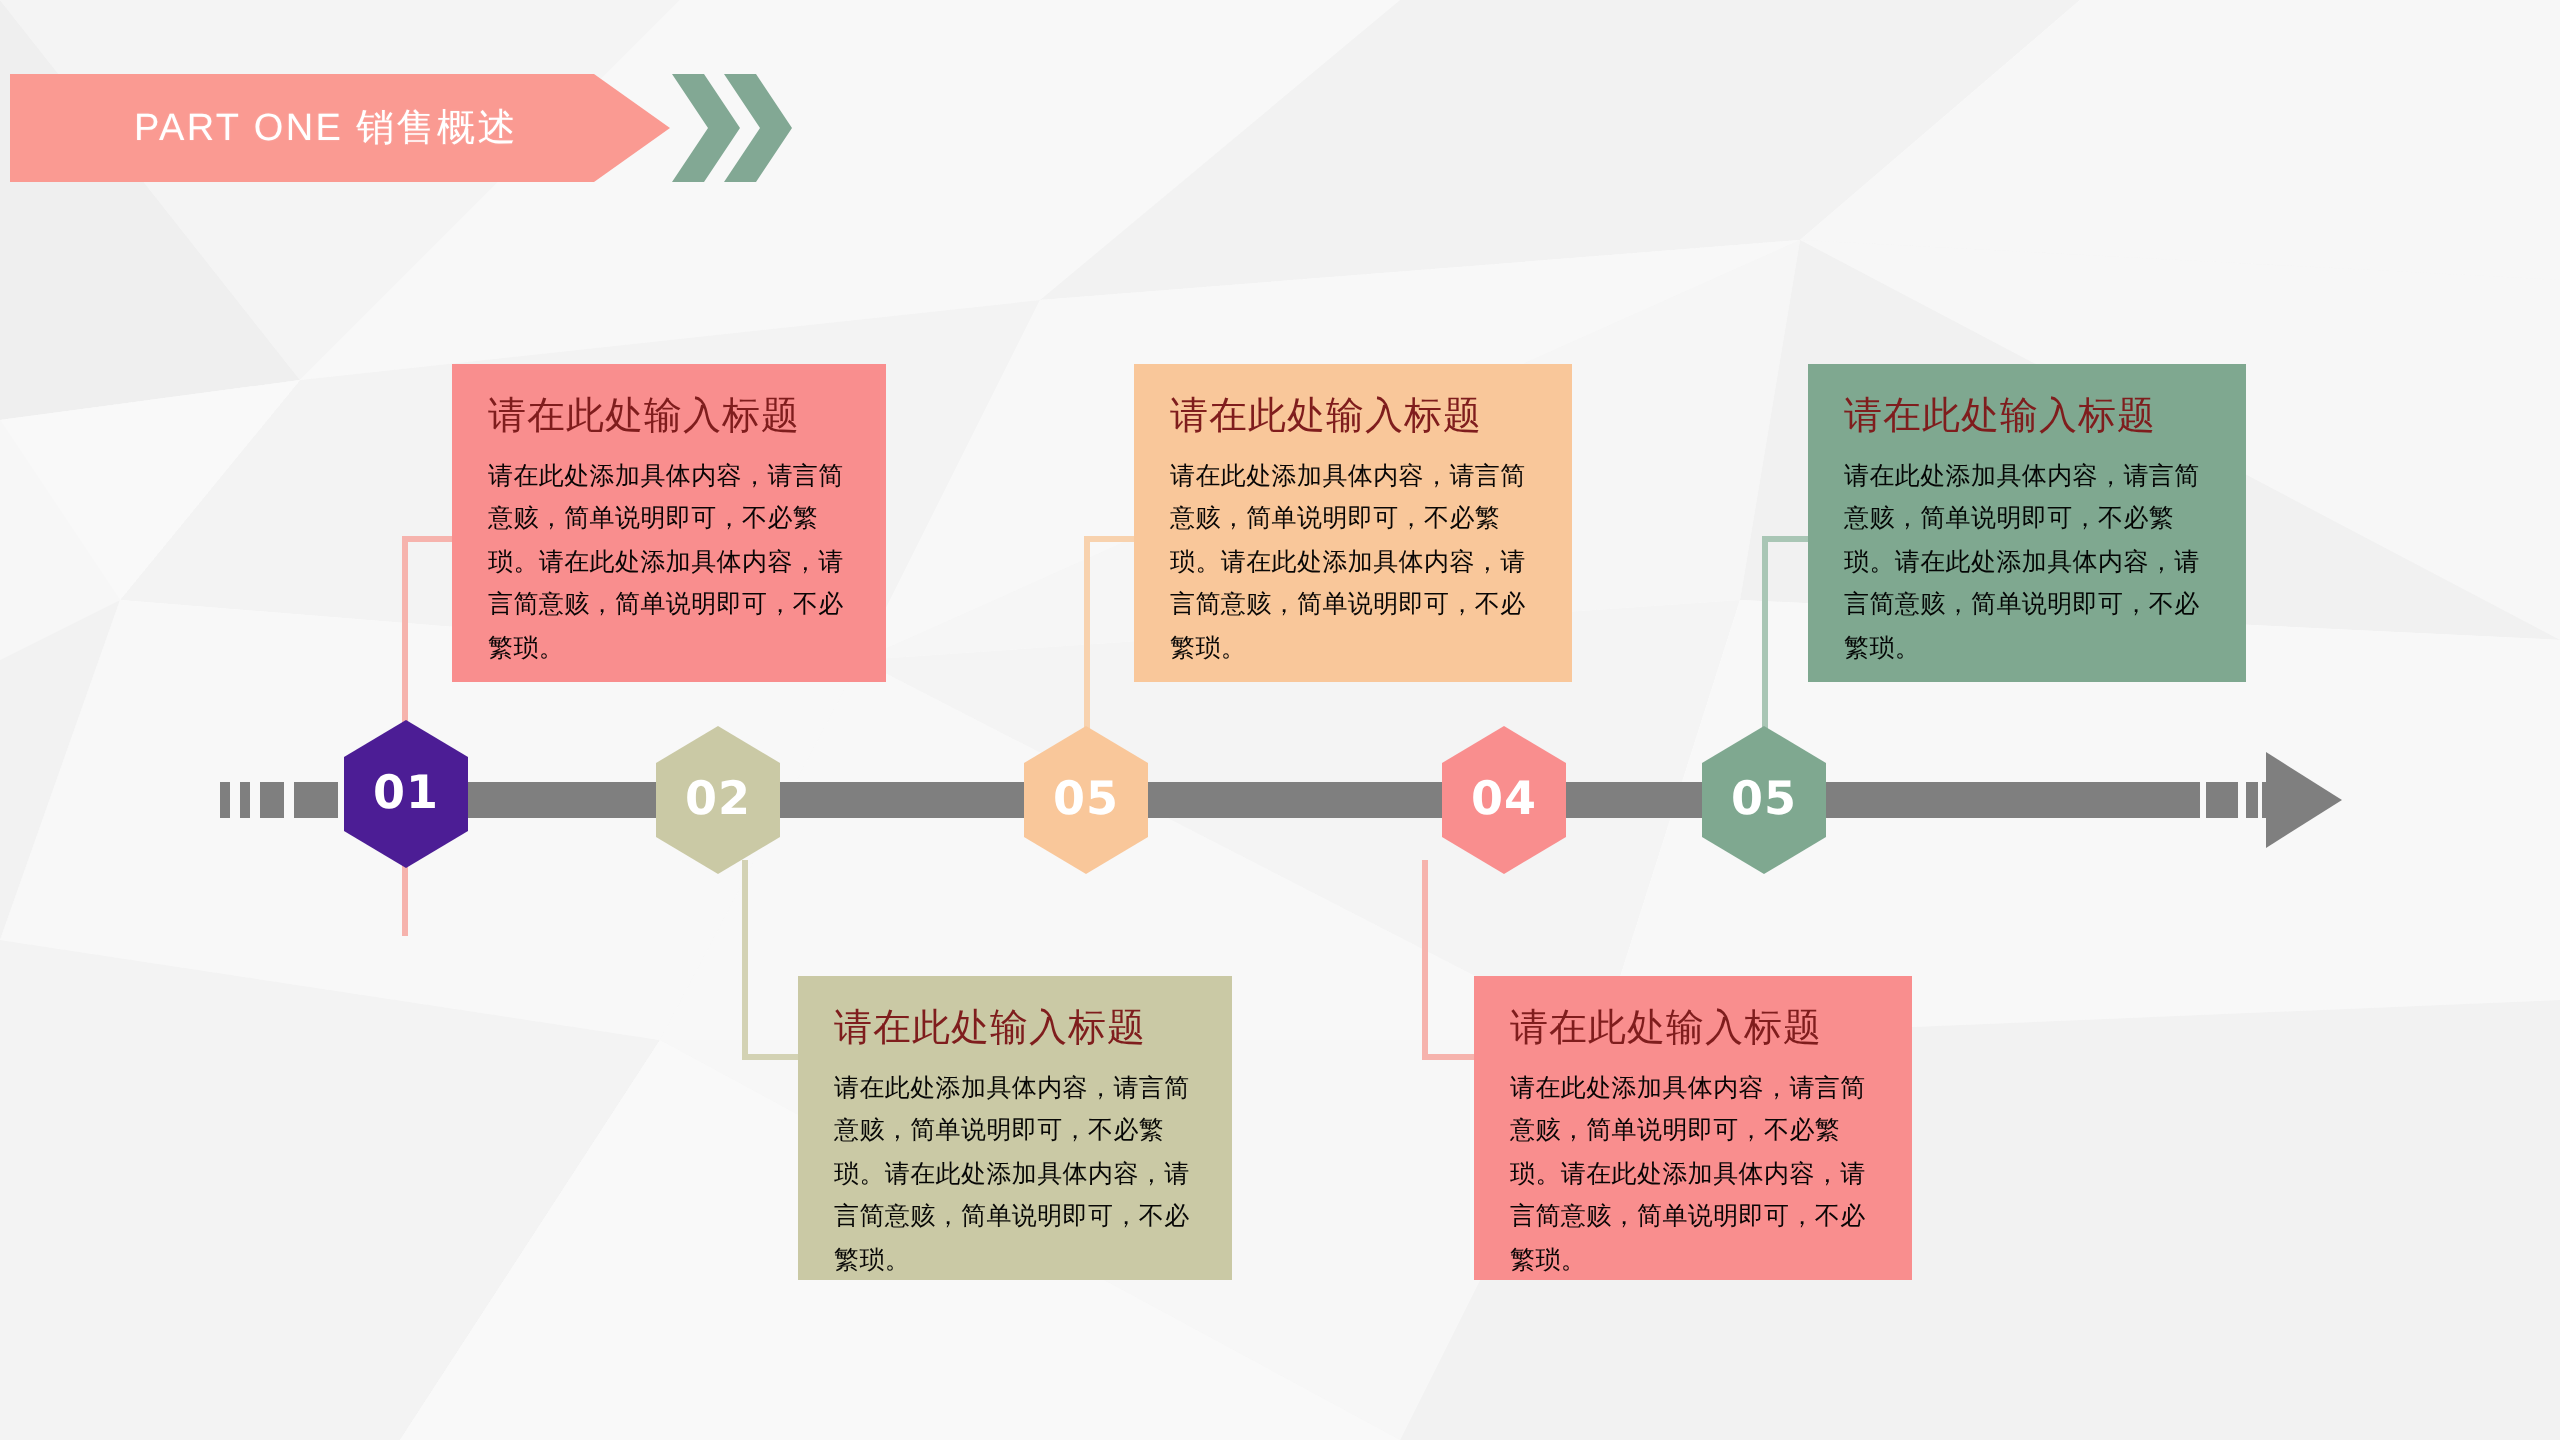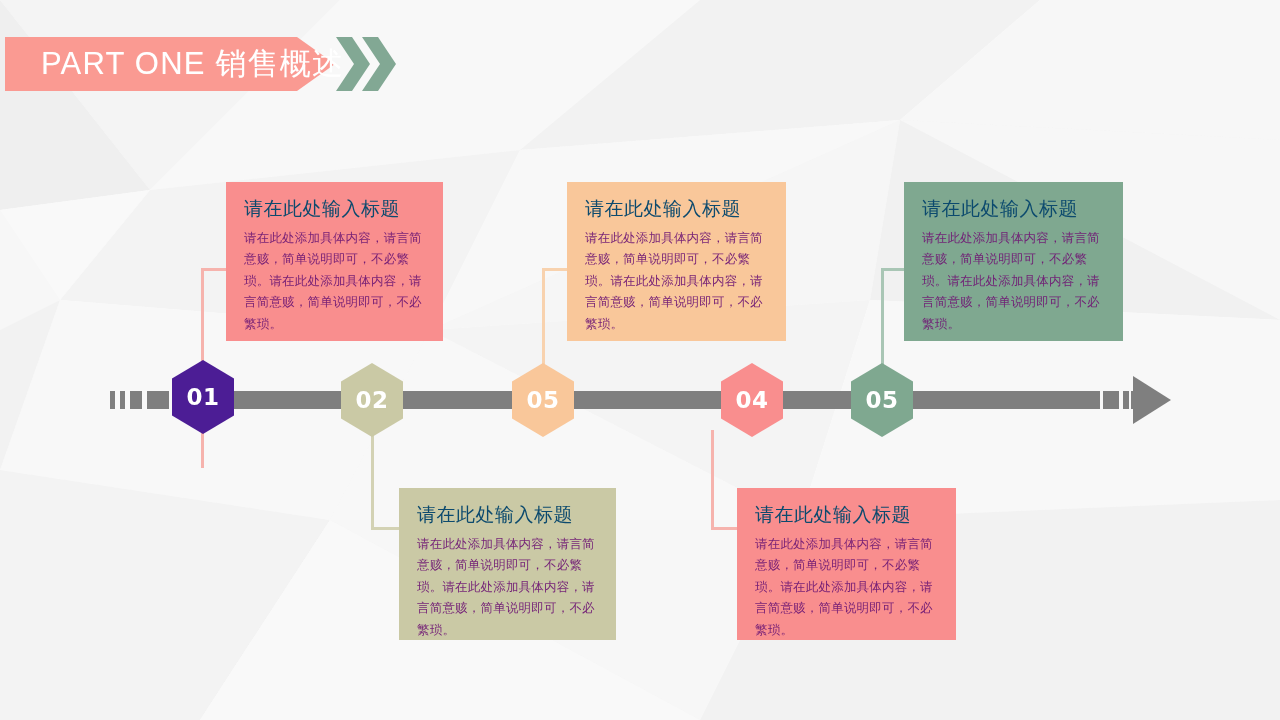--- a/index.html
+++ b/index.html
@@ -19,22 +19,22 @@
     display:flex;align-items:center;
   }
   .banner-shape{
     position:absolute;inset:0;
     background:#fa9a92;
     -webkit-clip-path:polygon(0 0, 292px 0, 330px 50%, 292px 100%, 0 100%);
     clip-path:polygon(0 0, 292px 0, 330px 50%, 292px 100%, 0 100%);
   }
   .banner-text{
     position:relative;z-index:2;
-    color:#ffffff;font-size:31px;letter-spacing:1.2px;
-    padding-left:36px;font-weight:300;
+    color:#ffffff;font-size:19px;letter-spacing:1.2px;
+    padding-left:62px;font-weight:300;
     text-shadow:0 0 1px rgba(255,255,255,.25);
     white-space:nowrap;
   }
   .chev{
     position:absolute;top:37px;height:54px;width:34px;z-index:5;
     background:#82a894;
     -webkit-clip-path:polygon(0 0, 16px 0, 34px 50%, 16px 100%, 0 100%, 18px 50%);
     clip-path:polygon(0 0, 16px 0, 34px 50%, 16px 100%, 0 100%, 18px 50%);
   }
   .chev1{left:336px;}
@@ -69,25 +69,25 @@
   .conn{position:absolute;z-index:2;}
   .conn-v{position:absolute;width:3px;}
   .conn-h{position:absolute;height:3px;}
 
   
   .card{
     position:absolute;z-index:4;box-sizing:border-box;
     padding:16px 18px 14px 18px;
   }
   .card-title{
-    color:#0c4a6e;font-size:19px;font-weight:500;margin:0 0 7px 0;
+    color:#7f1d1d;font-size:19px;font-weight:500;margin:0 0 7px 0;
     letter-spacing:0.5px;line-height:1.2;
   }
   .card-body{
-    color:#701a75;font-size:12.5px;line-height:1.72;margin:0;
+    color:#000000;font-size:12.5px;line-height:1.72;margin:0;
     letter-spacing:0.2px;opacity:.96;
   }
 </style>
 </head>
 <body>
 
 <svg id="bg-canvas" viewBox="0 0 1280 720" preserveAspectRatio="none">
   <rect x="0" y="0" width="1280" height="720" fill="#fbfbfb"></rect>
   <polygon points="0,0 340,0 150,190" fill="#f4f4f4"></polygon>
   <polygon points="340,0 700,0 520,150 150,190" fill="#f8f8f8"></polygon>
@@ -181,21 +181,21 @@
 </div>
 
 <div class="card" style="left:904px;top:182px;width:219px;height:159px;background:#7fa890;">
   <p class="card-title">请在此处输入标题</p>
   <p class="card-body">请在此处添加具体内容，请言简意赅，简单说明即可，不必繁琐。请在此处添加具体内容，请言简意赅，简单说明即可，不必繁琐。</p>
 </div>
 
 <div class="hex" style="left:172px;top:360px;background:#4c1d95;">
   <span>01</span>
 </div>
-<div class="hex" style="left:341px;top:363px;background:#cac9a5;">
+<div class="hex" style="left:328px;top:363px;background:#cac9a5;">
   <span>02</span>
 </div>
 <div class="hex" style="left:512px;top:363px;background:#f9c79a;">
   <span>05</span>
 </div>
 <div class="hex" style="left:681px;top:363px;background:#f98e8e;margin-left:40px;">
   <span>04</span>
 </div>
 <div class="hex" style="left:851px;top:363px;background:#7fa890;">
   <span>05</span>

